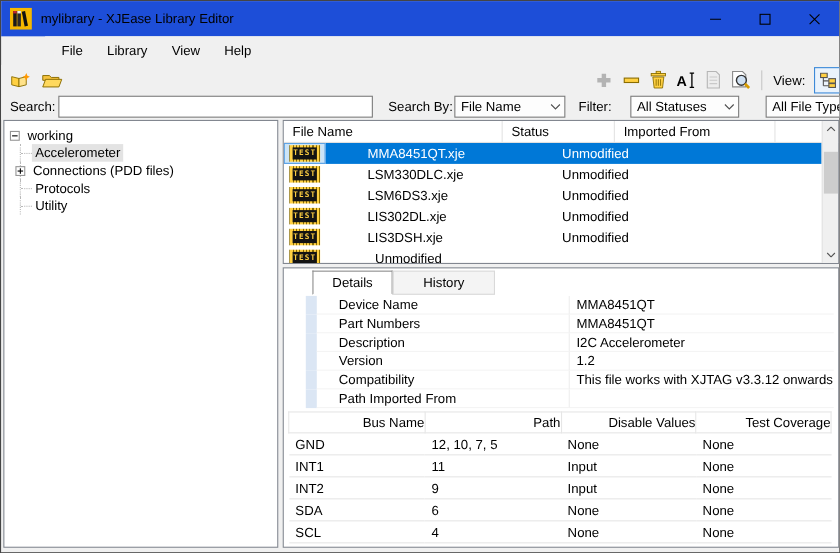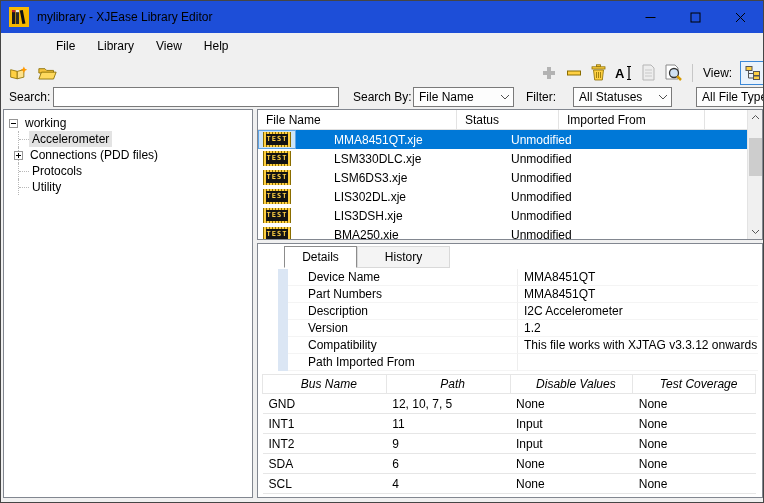--- a/index.html
+++ b/index.html
@@ -71,21 +71,21 @@
   .tab { height:22px; line-height:21px; text-align:center; border:1px solid #d9d9d9; background:#f4f4f4; }
   .tab-details { width:73px; }
   .tab-history { width:93px; }
   .tab.active { background:#fff; border-color:#8c8c8c; border-bottom-color:#fff; }
   .prop-grid { position:absolute; top:25px; left:20px; right:4px; }
   .prop-row { display:flex; height:17px; line-height:17px; }
   .prop-stripe { width:10px; background:#dbe6f4; flex:0 0 auto; }
   .prop-label { width:229px; padding-left:20px; border-bottom:1px solid #f4f4f4; white-space:nowrap; }
   .prop-value { flex:1; padding-left:6px; border-bottom:1px solid #f4f4f4; border-left:1px solid #eeeeee; white-space:nowrap; overflow:hidden; }
   .bus-table { position:absolute; top:130px; left:4px; width:494px; border-collapse:collapse; font-size:12px; }
-  .bus-table th { font-weight:normal; text-align:center; height:19px; padding-left:9px; border:1px solid #e6e6e6;font-style:italic; }
+  .bus-table th { font-weight:normal; text-align:right; height:19px; padding-left:9px; border:1px solid #e6e6e6; }
   .bus-table td { height:20px; padding-left:6px; border-bottom:1px solid #e6e6e6; }
   .bus-table col.c1 { width:123px; } .bus-table col.c2 { width:123px; }
   .bus-table col.c3 { width:122px; } .bus-table col.c4 { width:122px; }
 </style>
 </head>
 <body>
 
 <div id="window">
 
   <div class="titlebar">
@@ -309,21 +309,20 @@
       <span class="fl-name">LIS3DSH.xje</span>
       <span class="fl-status">Unmodified</span>
       <span class="fl-imported"></span>
     </div>
     <div class="fl-row">
       <span class="fl-iconcell">
           <span class="chip">
             <span class="chipbody">TEST</span>
           </span>
         </span>
-      <span class="fl-name">BMA250.xje</span>
       <span class="fl-status">Unmodified</span>
       <span class="fl-imported"></span>
     </div>
 
     <div class="scrollbar">
       <div class="sb-btn up">
         <svg width="9" height="5" viewBox="0 0 9 5">
             <path d="M1 4 L4.5 0.5 L8 4" stroke="#555" fill="none"></path>
           </svg>
       </div>

